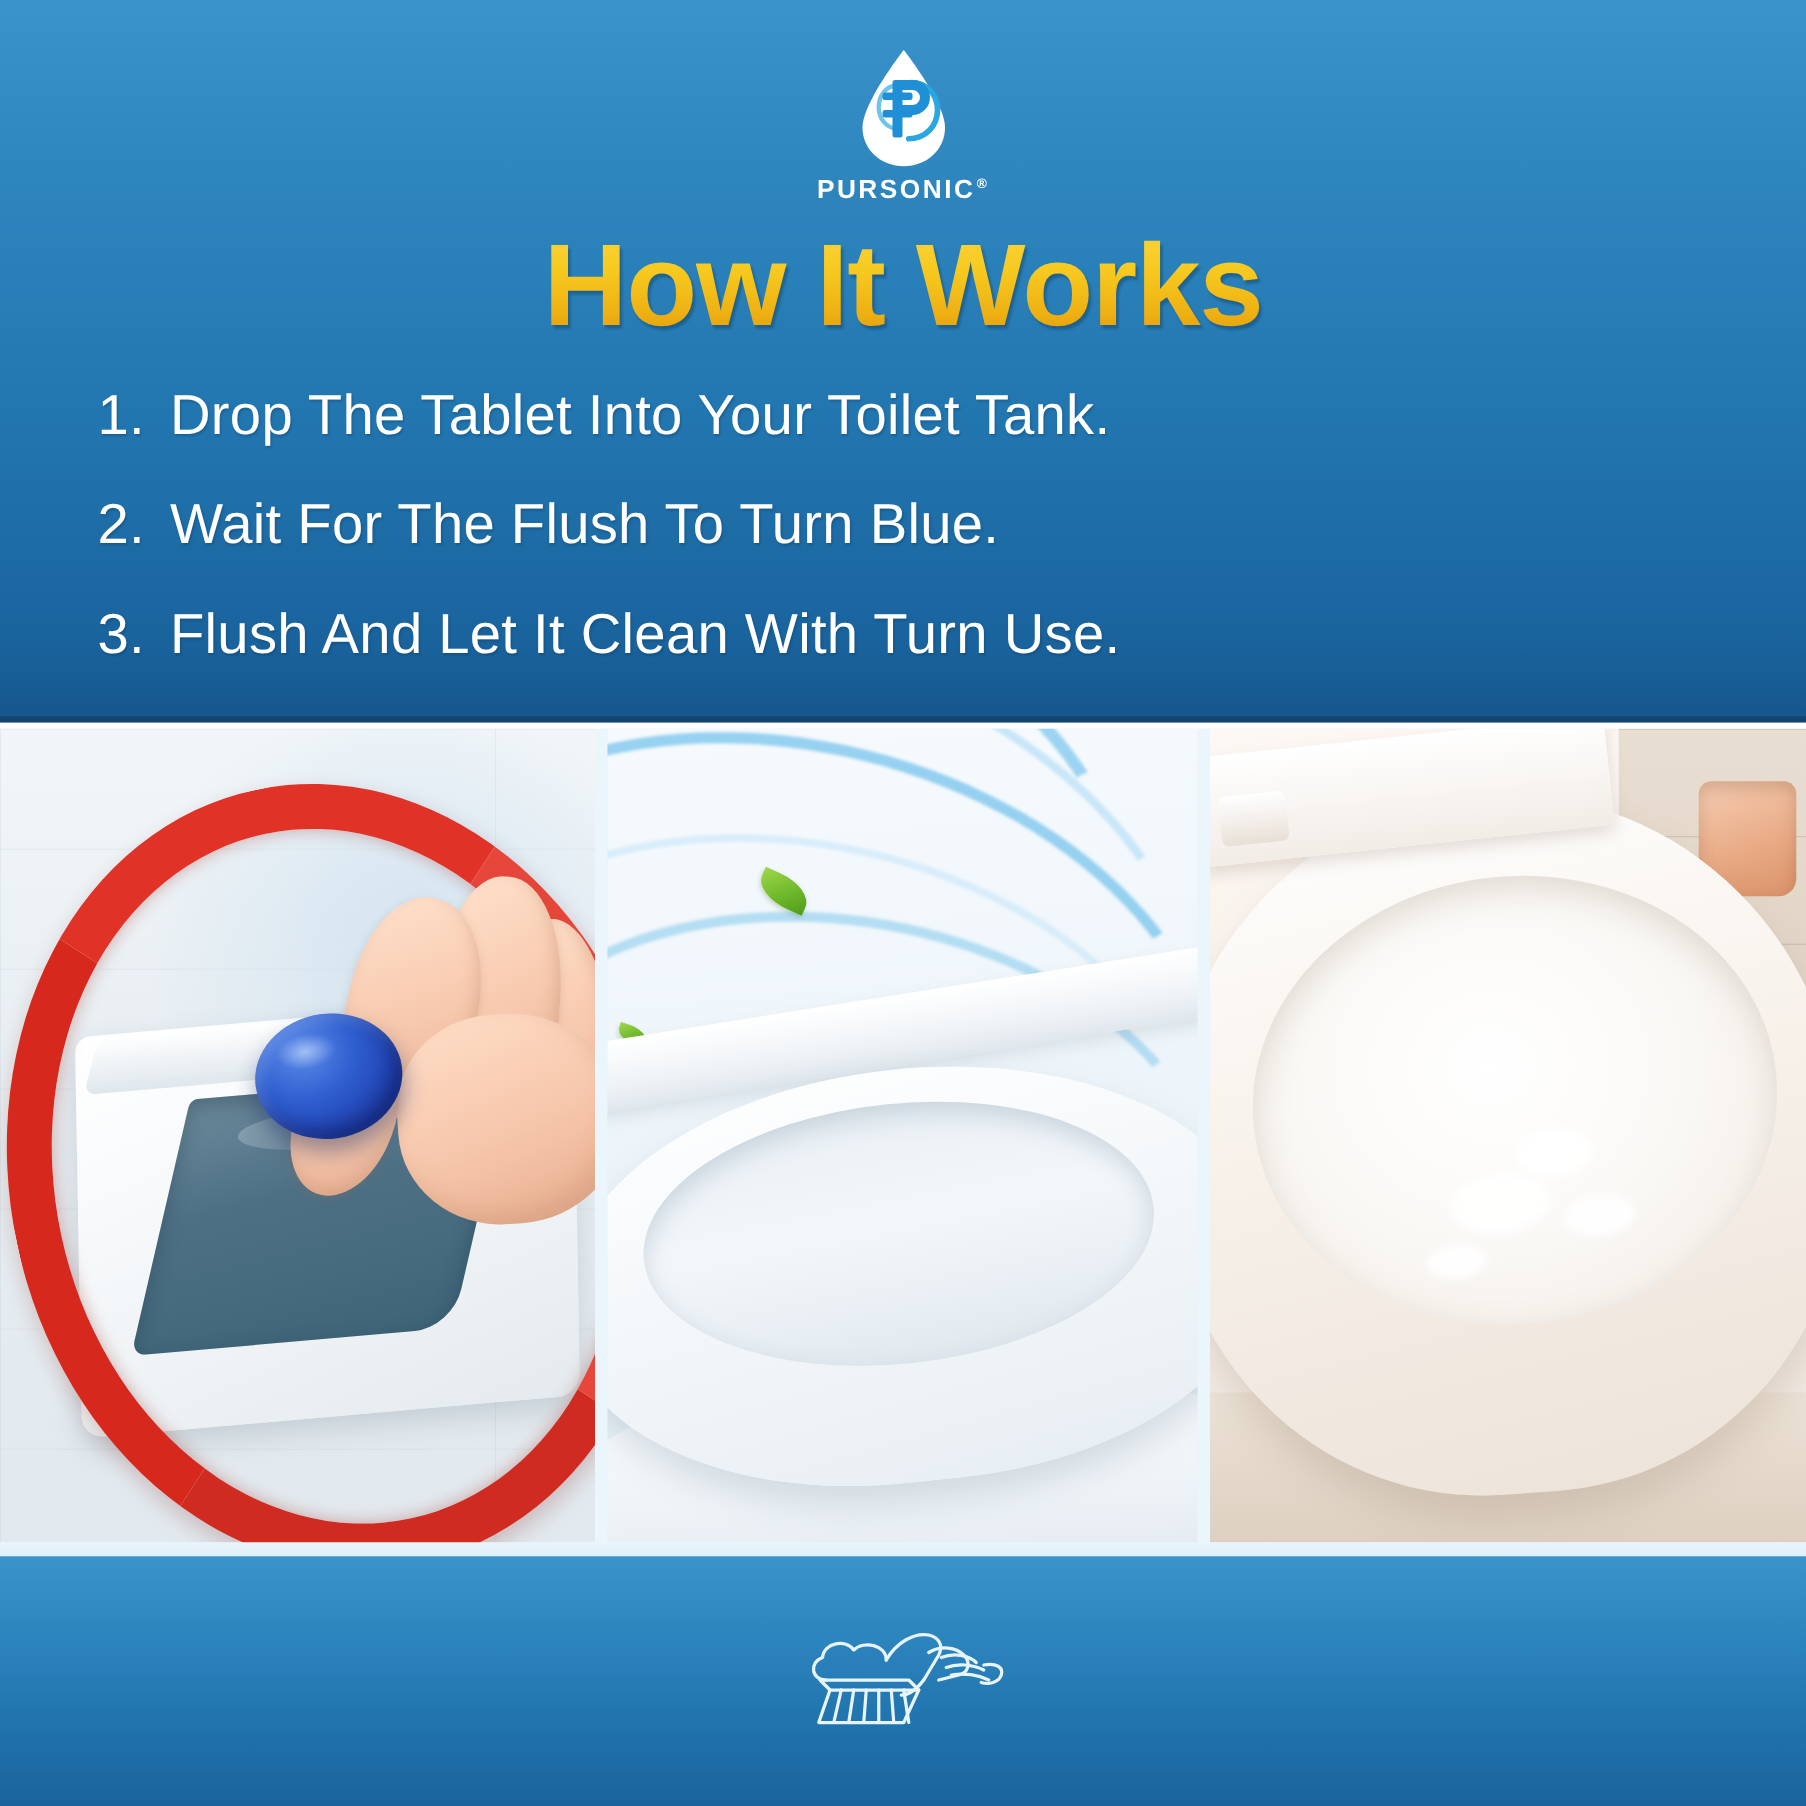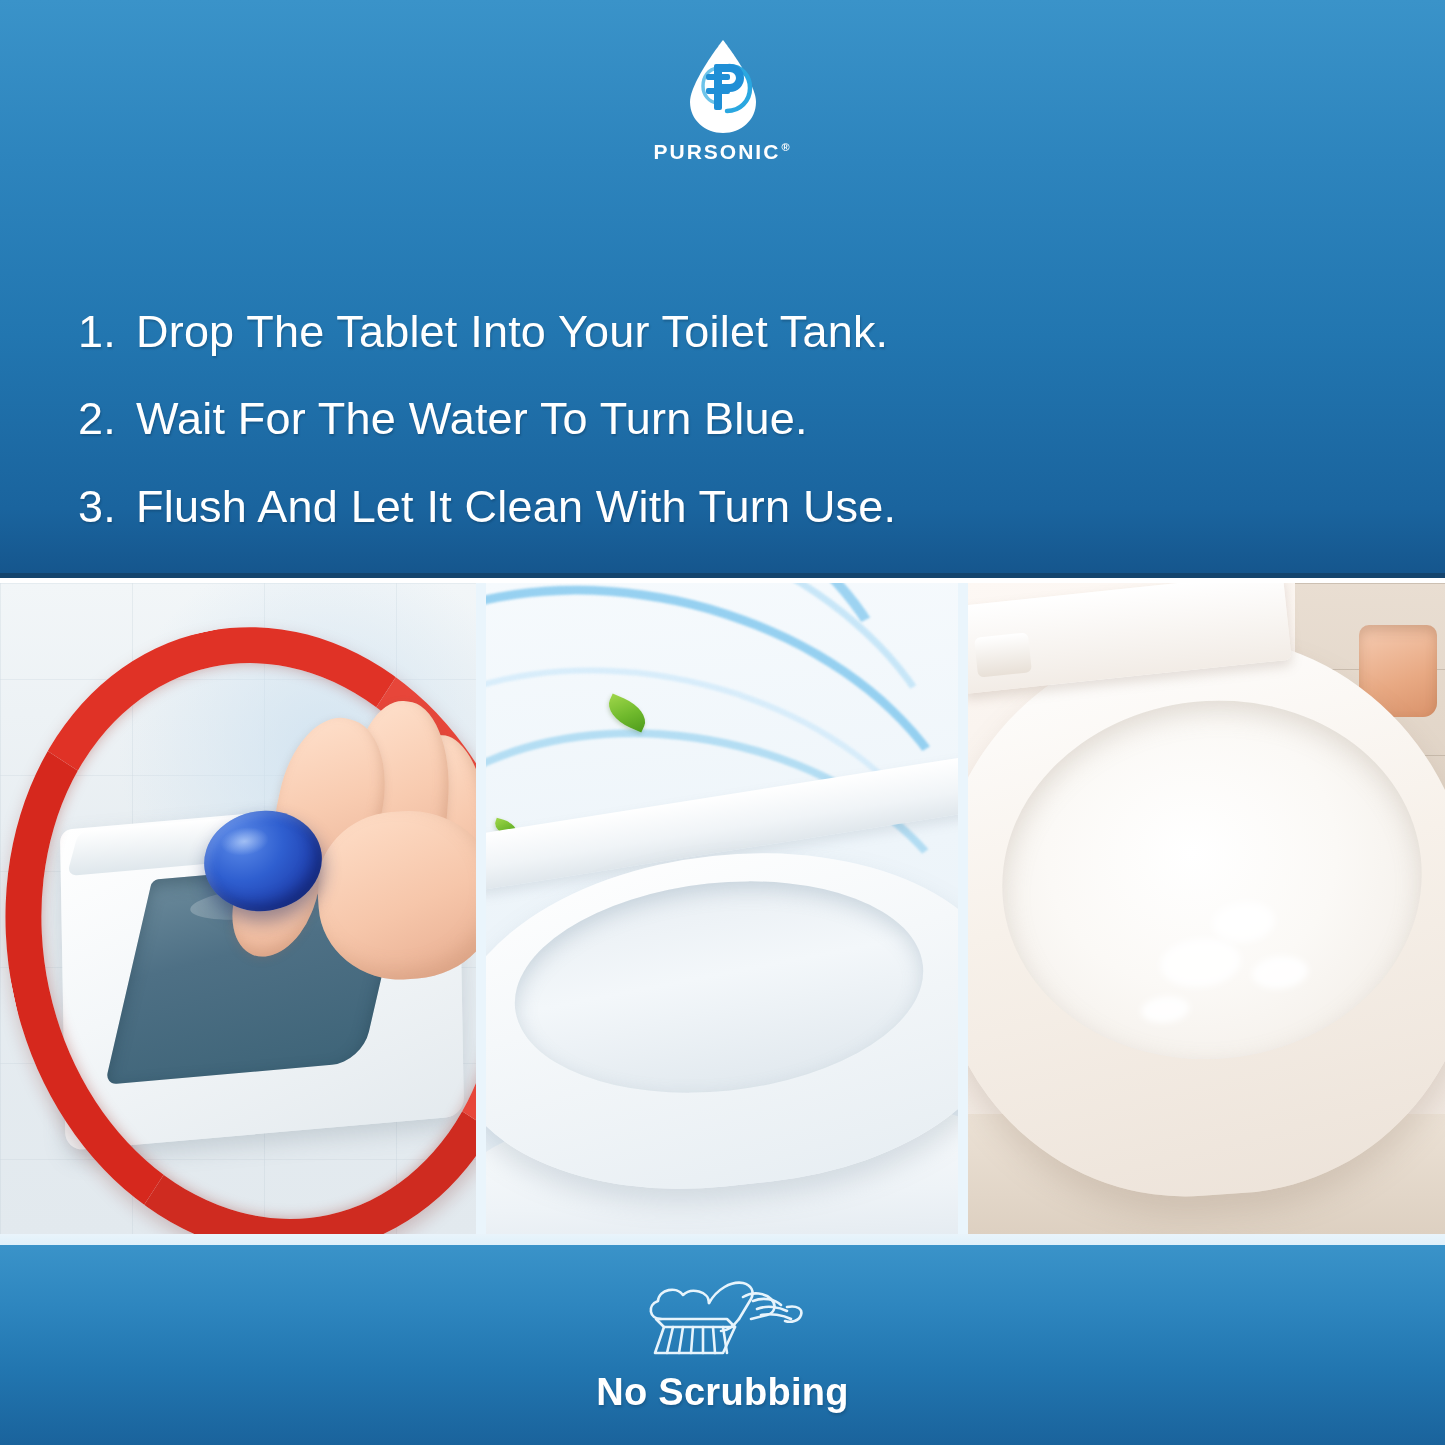--- a/index.html
+++ b/index.html
@@ -417,29 +417,30 @@
             <rect x="24" y="50" width="24" height="6" rx="2"></rect>
           </g>
         </svg>
       </div>
       <div class="wordmark">
         <span>PURSONIC</span>
           <span class="reg">®</span>
       </div>
     </div>
 
+    <div class="headline">How It Works</div>
 
     <div class="steps">
       <div class="step">
         <span class="step-num">1.</span>
         <span class="step-text">Drop The Tablet Into Your Toilet Tank.</span>
       </div>
       <div class="step">
         <span class="step-num">2.</span>
-        <span class="step-text">Wait For The Water To Turn Blue.</span>
+        <span class="step-text">Wait For The Flush To Turn Blue.</span>
       </div>
       <div class="step">
         <span class="step-num">3.</span>
         <span class="step-text">Flush And Let It Clean With Turn Use.</span>
       </div>
     </div>
   </div>
 
   <div class="photo-band">
 
@@ -520,16 +521,15 @@
         <path d="M100 40 C94 48 88 52 82 52"></path>
 
         <path d="M104 18 C114 12 126 14 132 20 C138 26 136 34 128 36 L112 40"></path>
         <path d="M114 22 C124 18 136 20 142 26"></path>
         <path d="M118 30 C128 26 140 28 148 32"></path>
         <path d="M122 36 C132 34 144 36 152 40"></path>
 
         <path d="M148 28 C158 26 164 30 162 36 C160 42 152 44 146 42"></path>
       </g>
     </svg>
-    <div class="bottom-caption">No Scrubbing</div>
   </div>
 
 </div>
 
 </body></html>

